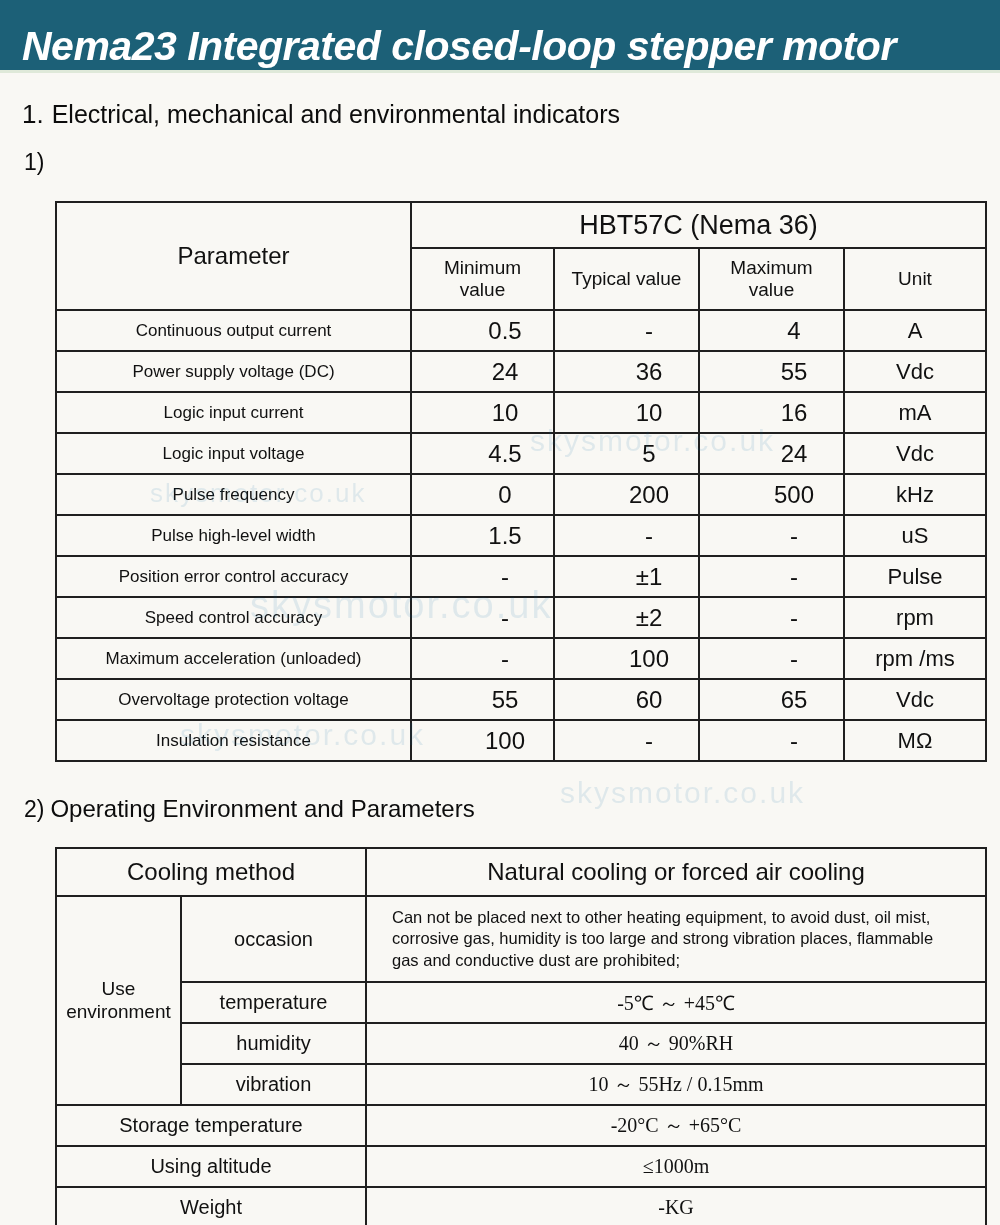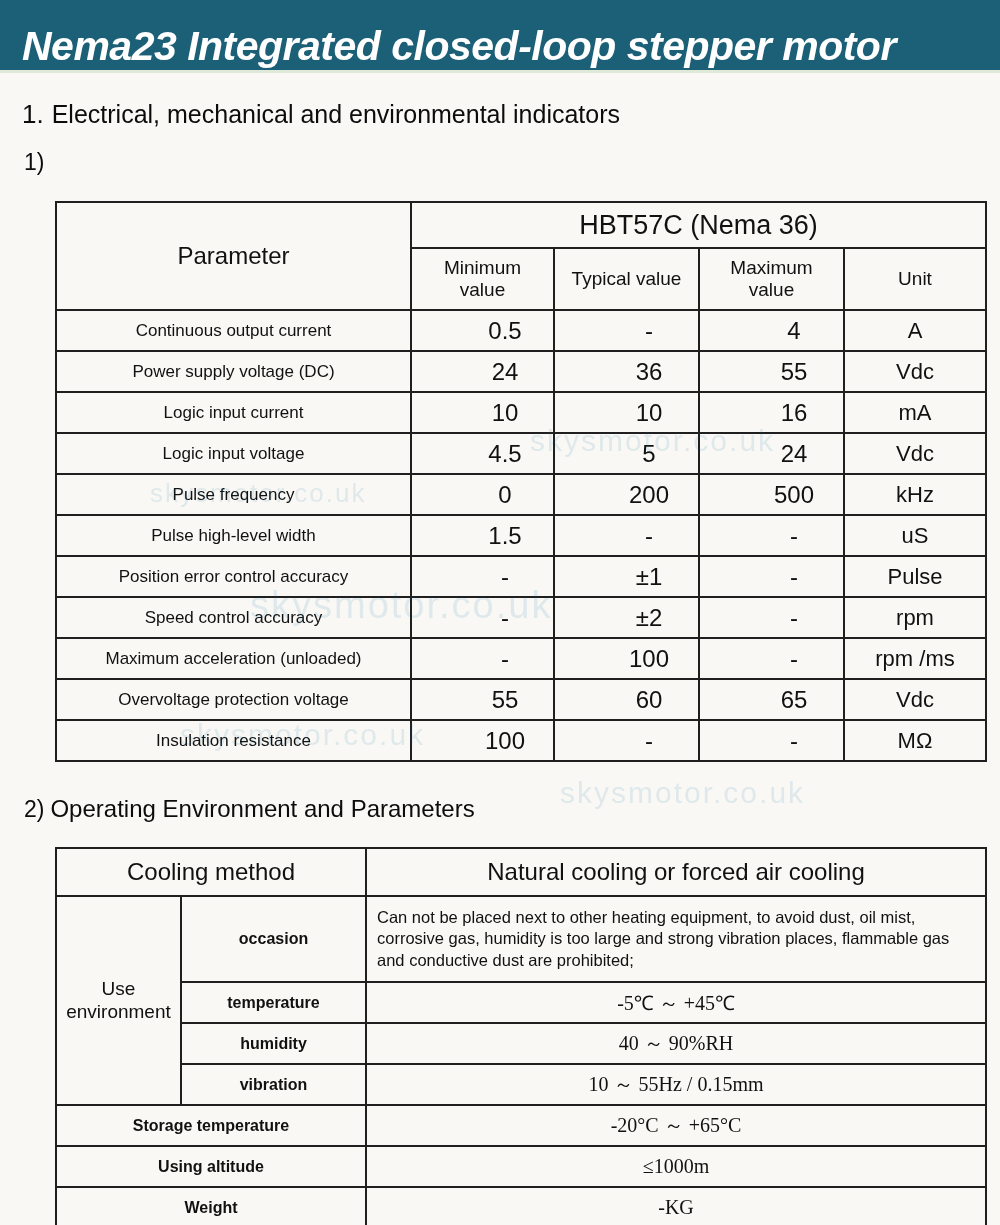--- a/index.html
+++ b/index.html
@@ -56,32 +56,32 @@
   .t1 .group-h { font-size: 27px; }
   .t1 .col-h  { font-size: 19px; padding: 8px; }
   .t1 .param  { font-size: 17px; }
   .t1 .num    { font-size: 24px; padding-left: 47px; }
   .t1 .unit   { font-size: 22px; }
   .t1 tr.hr1 { height: 46px; }
   .t1 tr.hr2 { height: 41px; }
   .t1 tr.dr  { height: 41px; }
 
   .t2 { width: 930px; margin-top: 24px; }
-  .t2 .label   { font-size: 16px; font-weight: bold; }
+  .t2 .label   { font-size: 20px; }
   .t2 .big     { font-size: 24px; }
   .t2 .use-env { font-size: 19px; line-height: 1.2; padding: 2px; }
   .t2 .serif-val {
     font-family: "Liberation Serif", serif;
     font-size: 20px;
   }
   .t2 .occasion-text {
     font-size: 16.5px;
     line-height: 1.3;
     text-align: left;
-    padding: 3px 10px;
+    padding: 3px 25px;
   }
   .t2 tr.r-cool { height: 48px; }
   .t2 tr.r-occ  { height: 86px; }
   .t2 tr.r-sm   { height: 41px; }
   .t2 tr.r-sm2  { height: 41px; }
 
   .watermark {
     position: absolute;
     color: #0369a1;
     opacity: 0.10;

